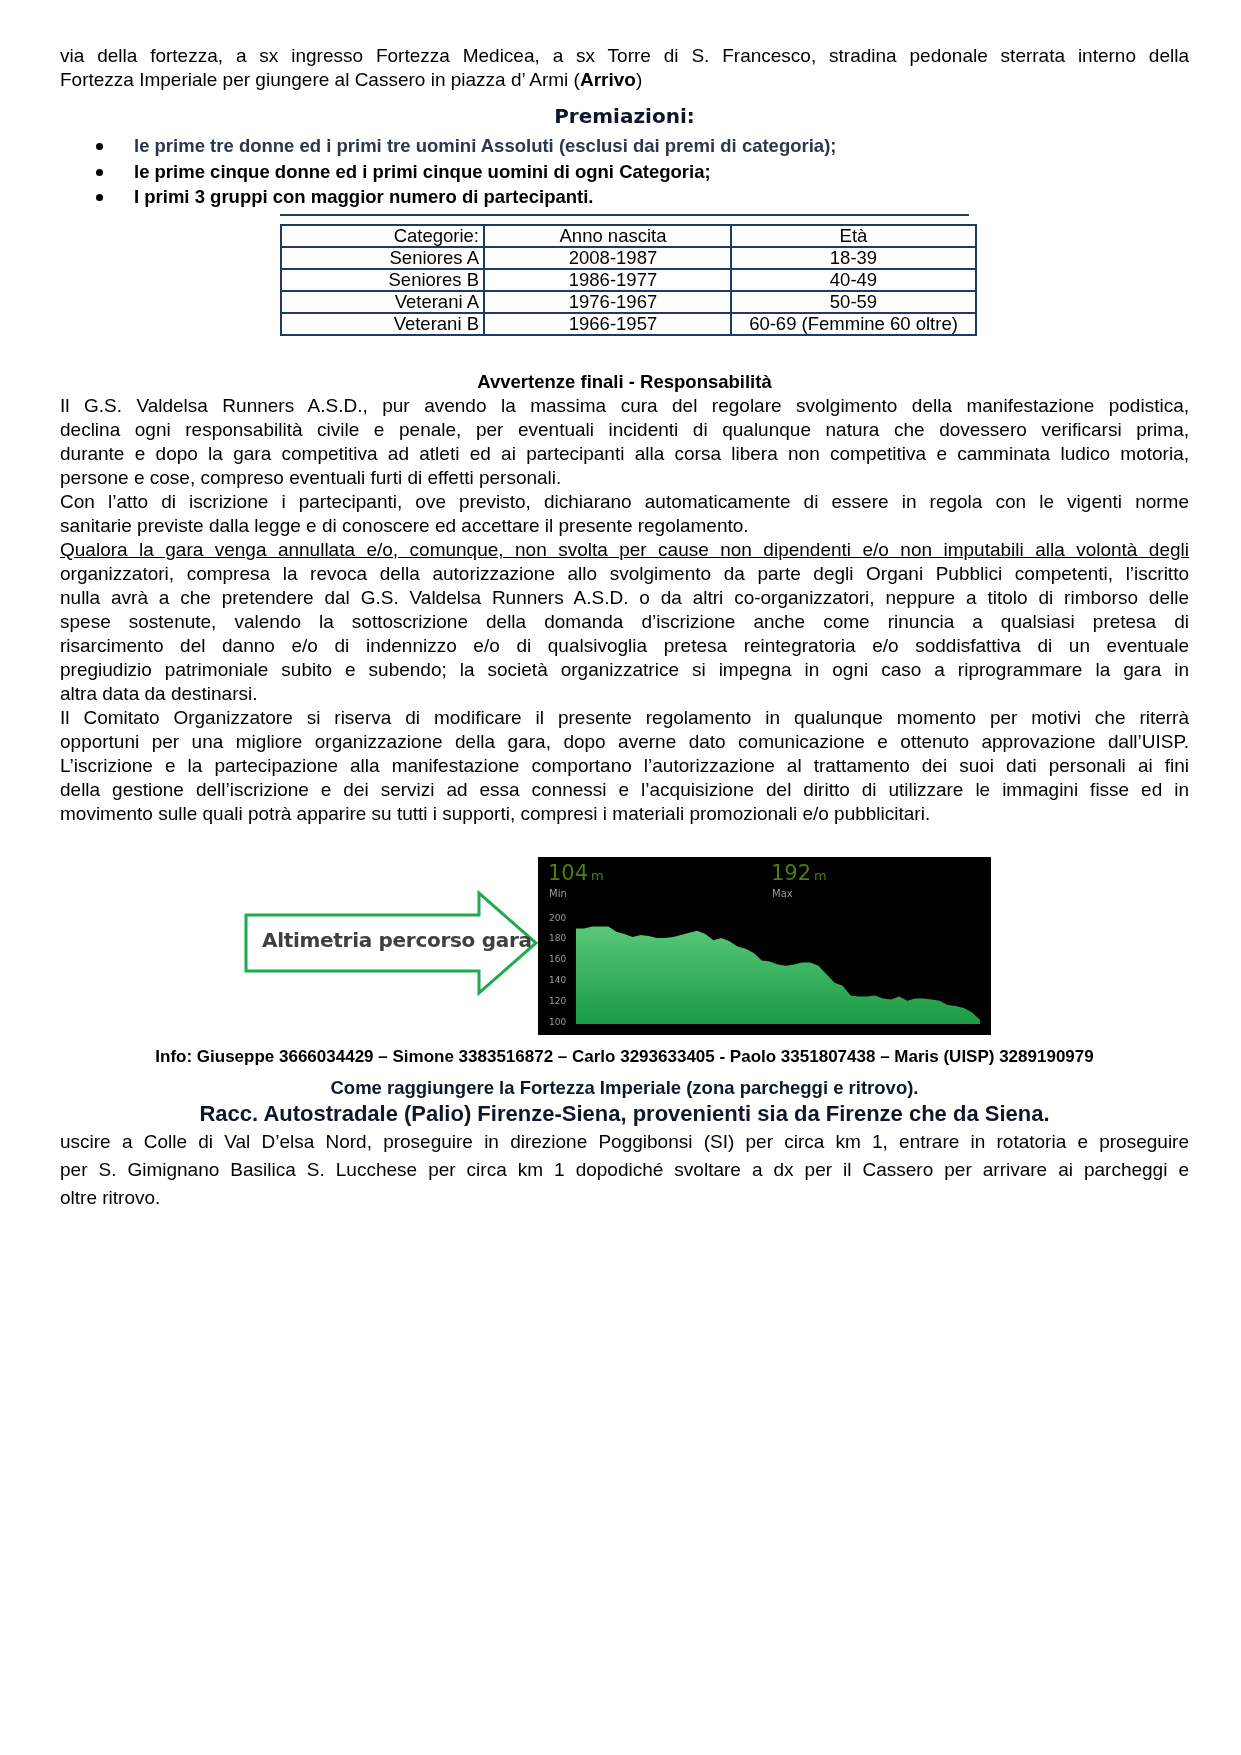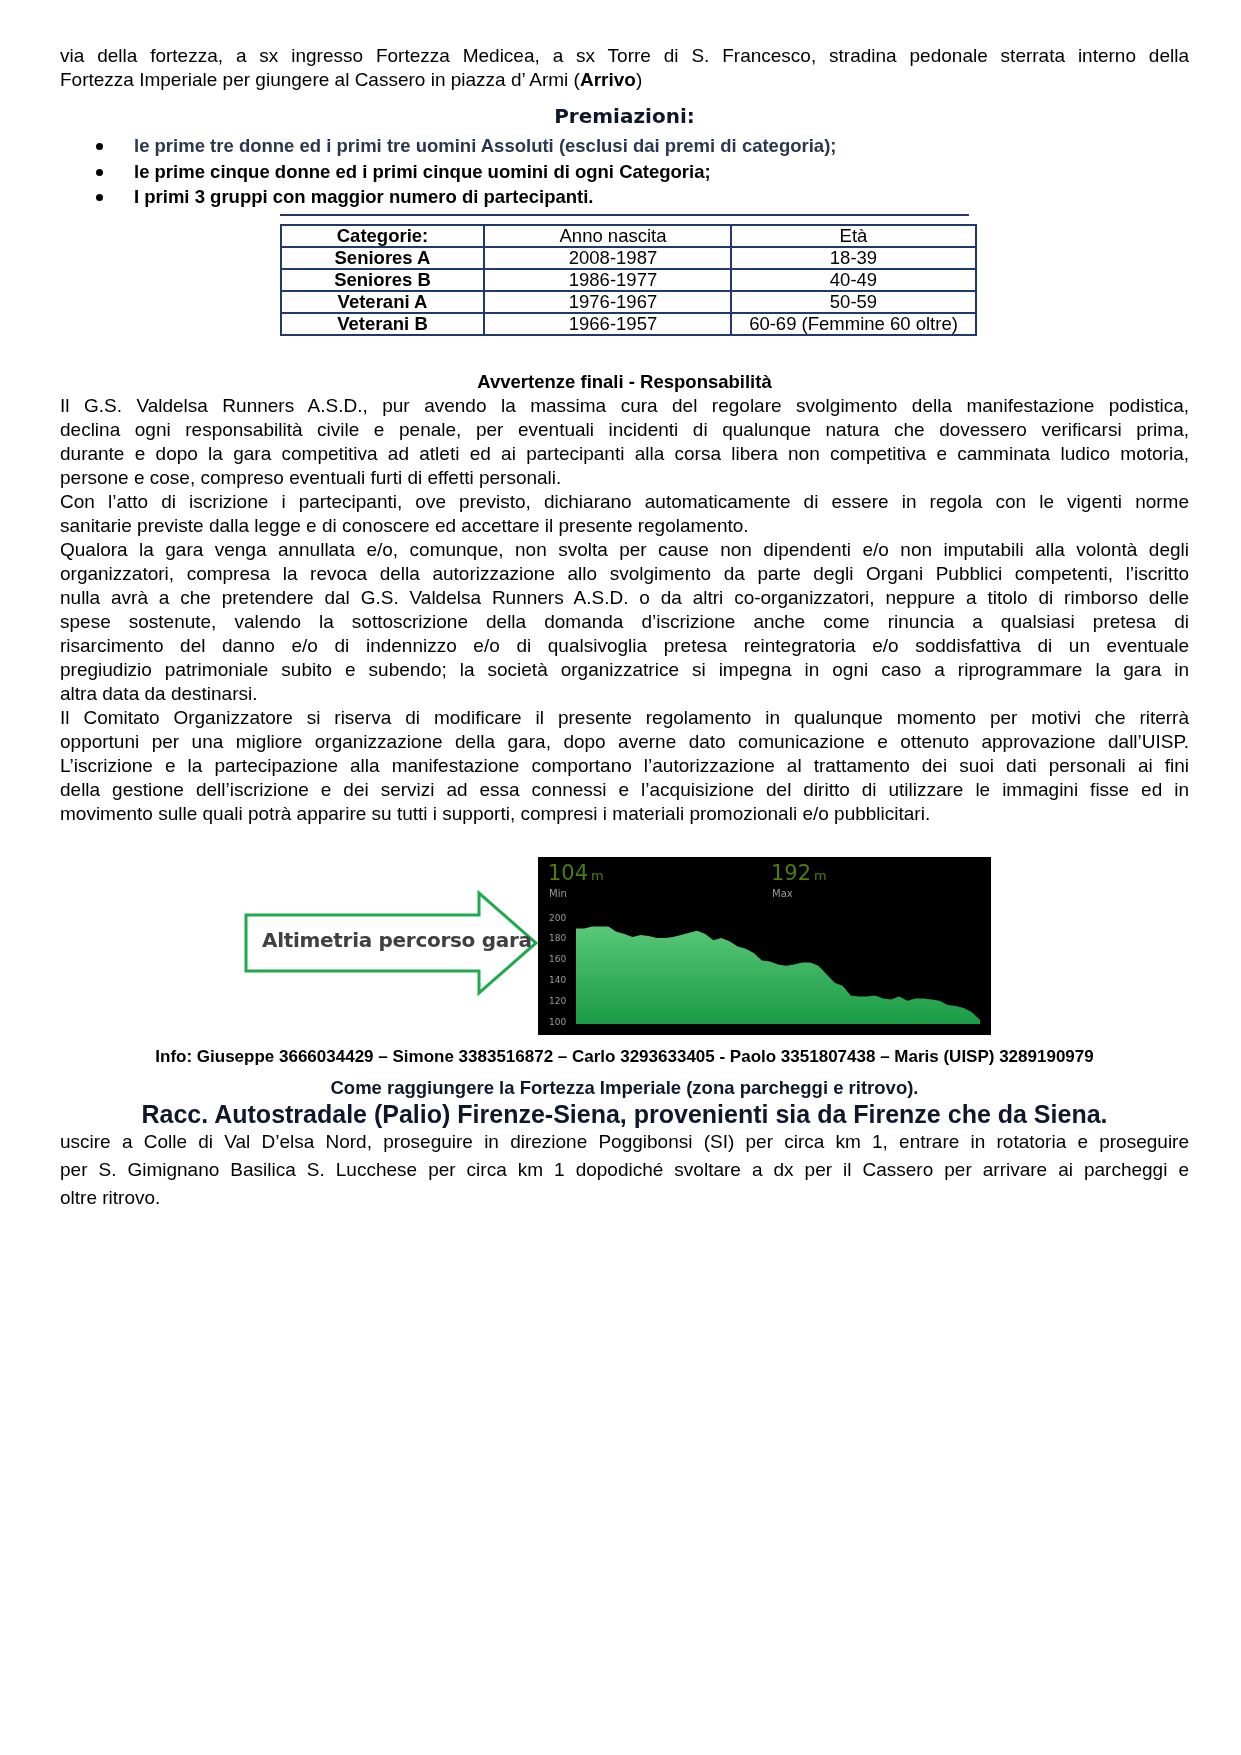--- a/index.html
+++ b/index.html
@@ -11,21 +11,21 @@
   .center { text-align:center; }
   .navy { color:#0f172a; }
   .bold { font-weight:bold; }
   .bullet { position:absolute; left:96px; font-size:18.5px; line-height:24px; font-weight:bold; white-space:nowrap; }
   .bullet .dot { display:inline-block; width:7px; height:7px; background:#000; border-radius:50%;
                  position:absolute; left:0; top:9px; }
   .bullet .txt { position:absolute; left:38px; top:0; }
   table.cat { position:absolute; left:280px; top:224px; border-collapse:collapse;
               font-size:18.5px; line-height:20px; }
   table.cat td { border:2px solid #1f3a68; padding:0 4px; height:19px; }
-  table.cat td.c1 { width:193px; text-align:center;font-weight:bold; }
+  table.cat td.c1 { width:193px; text-align:right; }
   table.cat td.c2 { width:226px; text-align:center;padding-left:15px; }
   table.cat td.c3 { width:235px; text-align:center; }
   .rule { position:absolute; left:280px; top:214px; width:689px; height:2px; background:#1f3a68; }
   .chart { position:absolute; left:538px; top:857px; width:453px; height:178px; background:#000; }
   .chart .val { position:absolute; color:#4d7c0f; font-size:21px; font-family:"DejaVu Sans", sans-serif; }
   .chart .val small { font-size:13px; margin-left:3px; }
   .chart .lab { position:absolute; color:#9a9a9a; font-size:10px; font-family:"DejaVu Sans", sans-serif; }
   .chart .tick { position:absolute; left:11px; color:#9a9a9a; font-size:9px; font-family:"DejaVu Sans", sans-serif; }
   .arrow { position:absolute; left:243px; top:890px; width:296px; height:106px; }
   .arrow-label { position:absolute; left:262px; top:928px; font-size:20px; font-weight:bold; color:#404040;
@@ -83,21 +83,21 @@
   </table>
 
 <div class="line center bold" style="top:370px; font-size:18.5px;">Avvertenze finali - Responsabilità</div>
 <div>
   <div class="line just" style="top:394px;">Il G.S. Valdelsa Runners A.S.D., pur avendo la massima cura del regolare svolgimento della manifestazione podistica,</div>
   <div class="line just" style="top:418px;">declina ogni responsabilità civile e penale, per eventuali incidenti di qualunque natura che dovessero verificarsi prima,</div>
   <div class="line just" style="top:442px;">durante e dopo la gara competitiva ad atleti ed ai partecipanti alla corsa libera non competitiva e camminata ludico motoria,</div>
   <div class="line" style="top:466px;">persone e cose, compreso eventuali furti di effetti personali.</div>
   <div class="line just" style="top:490px;">Con l’atto di iscrizione i partecipanti, ove previsto, dichiarano automaticamente di essere in regola con le vigenti norme</div>
   <div class="line" style="top:514px;">sanitarie previste dalla legge e di conoscere ed accettare il presente regolamento.</div>
-  <div class="line just" style="top:538px;">Qualora la gara venga annullata e/o, comunque, non svolta per cause non dipendenti e/o non imputabili alla volontà degli</div>
+  <div class="line just" style="top:538px;text-decoration:underline;">Qualora la gara venga annullata e/o, comunque, non svolta per cause non dipendenti e/o non imputabili alla volontà degli</div>
   <div class="line just" style="top:562px;">organizzatori, compresa la revoca della autorizzazione allo svolgimento da parte degli Organi Pubblici competenti, l’iscritto</div>
   <div class="line just" style="top:586px;">nulla avrà a che pretendere dal G.S. Valdelsa Runners A.S.D. o da altri co-organizzatori, neppure a titolo di rimborso delle</div>
   <div class="line just" style="top:610px;">spese sostenute, valendo la sottoscrizione della domanda d’iscrizione anche come rinuncia a qualsiasi pretesa di</div>
   <div class="line just" style="top:634px;">risarcimento del danno e/o di indennizzo e/o di qualsivoglia pretesa reintegratoria e/o soddisfattiva di un eventuale</div>
   <div class="line just" style="top:658px;">pregiudizio patrimoniale subito e subendo; la società organizzatrice si impegna in ogni caso a riprogrammare la gara in</div>
   <div class="line" style="top:682px;">altra data da destinarsi.</div>
   <div class="line just" style="top:706px;">Il Comitato Organizzatore si riserva di modificare il presente regolamento in qualunque momento per motivi che riterrà</div>
   <div class="line just" style="top:730px;">opportuni per una migliore organizzazione della gara, dopo averne dato comunicazione e ottenuto approvazione dall’UISP.</div>
   <div class="line just" style="top:754px;">L’iscrizione e la partecipazione alla manifestazione comportano l’autorizzazione al trattamento dei suoi dati personali ai fini</div>
   <div class="line just" style="top:778px;">della gestione dell’iscrizione e dei servizi ad essa connessi e l’acquisizione del diritto di utilizzare le immagini fisse ed in</div>
@@ -126,16 +126,16 @@
         <stop offset="0" stop-color="#58c878"></stop>
         <stop offset="1" stop-color="#1a9a44"></stop>
       </linearGradient>
     </defs>
     <path id="alt-path" fill="url(#g)" d="M0,106 L0.0,10.6 L8.1,10.6 L16.2,8.5 L24.2,8.5 L32.3,8.5 L40.4,13.8 L48.5,15.9 L56.6,19.1 L64.6,17.0 L72.7,18.0 L80.8,20.1 L88.9,20.1 L97.0,19.1 L105.0,17.0 L113.1,14.8 L121.2,12.7 L129.3,15.9 L137.4,22.3 L145.4,20.1 L153.5,23.3 L161.6,28.6 L169.7,30.7 L177.8,35.0 L185.8,42.4 L193.9,43.5 L202.0,46.6 L210.1,47.7 L218.2,46.6 L226.2,44.5 L234.3,44.5 L242.4,47.7 L250.5,56.2 L258.6,64.7 L266.6,67.8 L274.7,77.4 L282.8,78.4 L290.9,78.4 L299.0,77.4 L307.0,80.6 L315.1,81.6 L323.2,78.4 L331.3,82.7 L339.4,80.6 L347.4,80.6 L355.5,81.6 L363.6,82.7 L371.7,86.9 L379.8,88.0 L387.8,90.1 L395.9,94.3 L404.0,101.8 L404,106 Z"></path>
   </svg>
 </div>
 
 <div class="line center bold" style="top:1045px; font-size:17px;">Info: Giuseppe 3666034429 – Simone 3383516872 – Carlo 3293633405 - Paolo 3351807438 – Maris (UISP) 3289190979</div>
 <div class="line center bold navy" style="top:1076px; font-size:18.5px;">Come raggiungere la Fortezza Imperiale (zona parcheggi e ritrovo).</div>
-<div class="line center bold navy" style="top:1102px; font-size:25px;">Racc. Autostradale (Palio) Firenze-Siena, provenienti sia da Firenze che da Siena.</div>
+<div class="line center bold navy" style="top:1102px; font-size:22px;">Racc. Autostradale (Palio) Firenze-Siena, provenienti sia da Firenze che da Siena.</div>
 <div class="line just" style="top:1128px; line-height:28px;">uscire a Colle di Val D’elsa Nord, proseguire in direzione Poggibonsi (SI) per circa km 1, entrare in rotatoria e proseguire</div>
 <div class="line just" style="top:1156px; line-height:28px;">per S. Gimignano Basilica S. Lucchese per circa km 1 dopodiché svoltare a dx per il Cassero per arrivare ai parcheggi e</div>
 <div class="line" style="top:1184px; line-height:28px;">oltre ritrovo.</div>
 
 </body></html>

